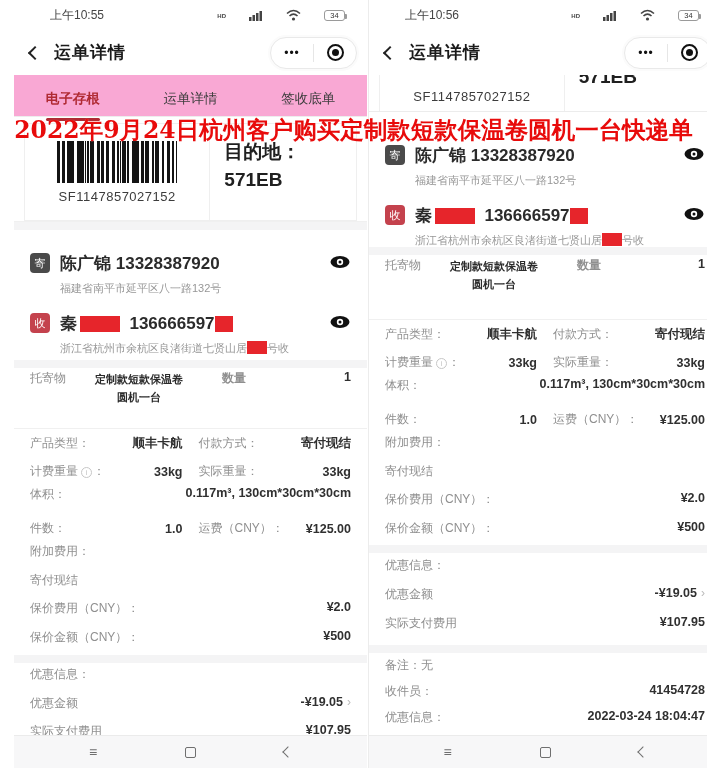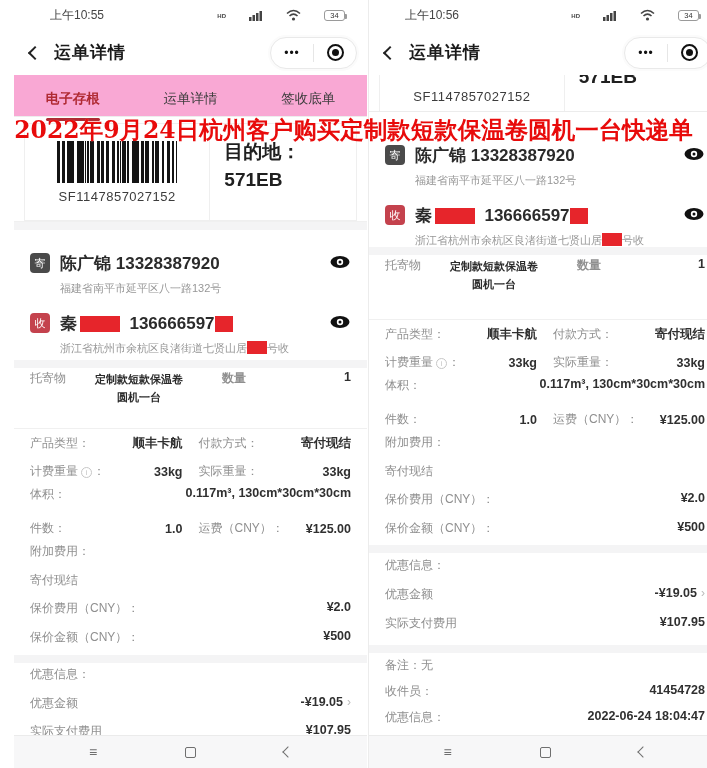--- a/index.html
+++ b/index.html
@@ -461,21 +461,21 @@
       <div class="row">
         <span class="lab">备注：</span>
         <span class="lab">无</span>
       </div>
       <div class="row row-spread">
         <span class="lab">收件员：</span>
         <span class="val">41454728</span>
       </div>
       <div class="row row-spread">
         <span class="lab">优惠信息：</span>
-        <span class="val">2022-06-24 18:04:47</span>
+        <span class="val">2022-03-24 18:04:47</span>
       </div>
     </div>
 
     <div class="bottombar">
       <span class="sysic">≡</span>
       <span class="sysic square"></span>
       <span class="sysic backc"></span>
     </div>
   </div>
 

